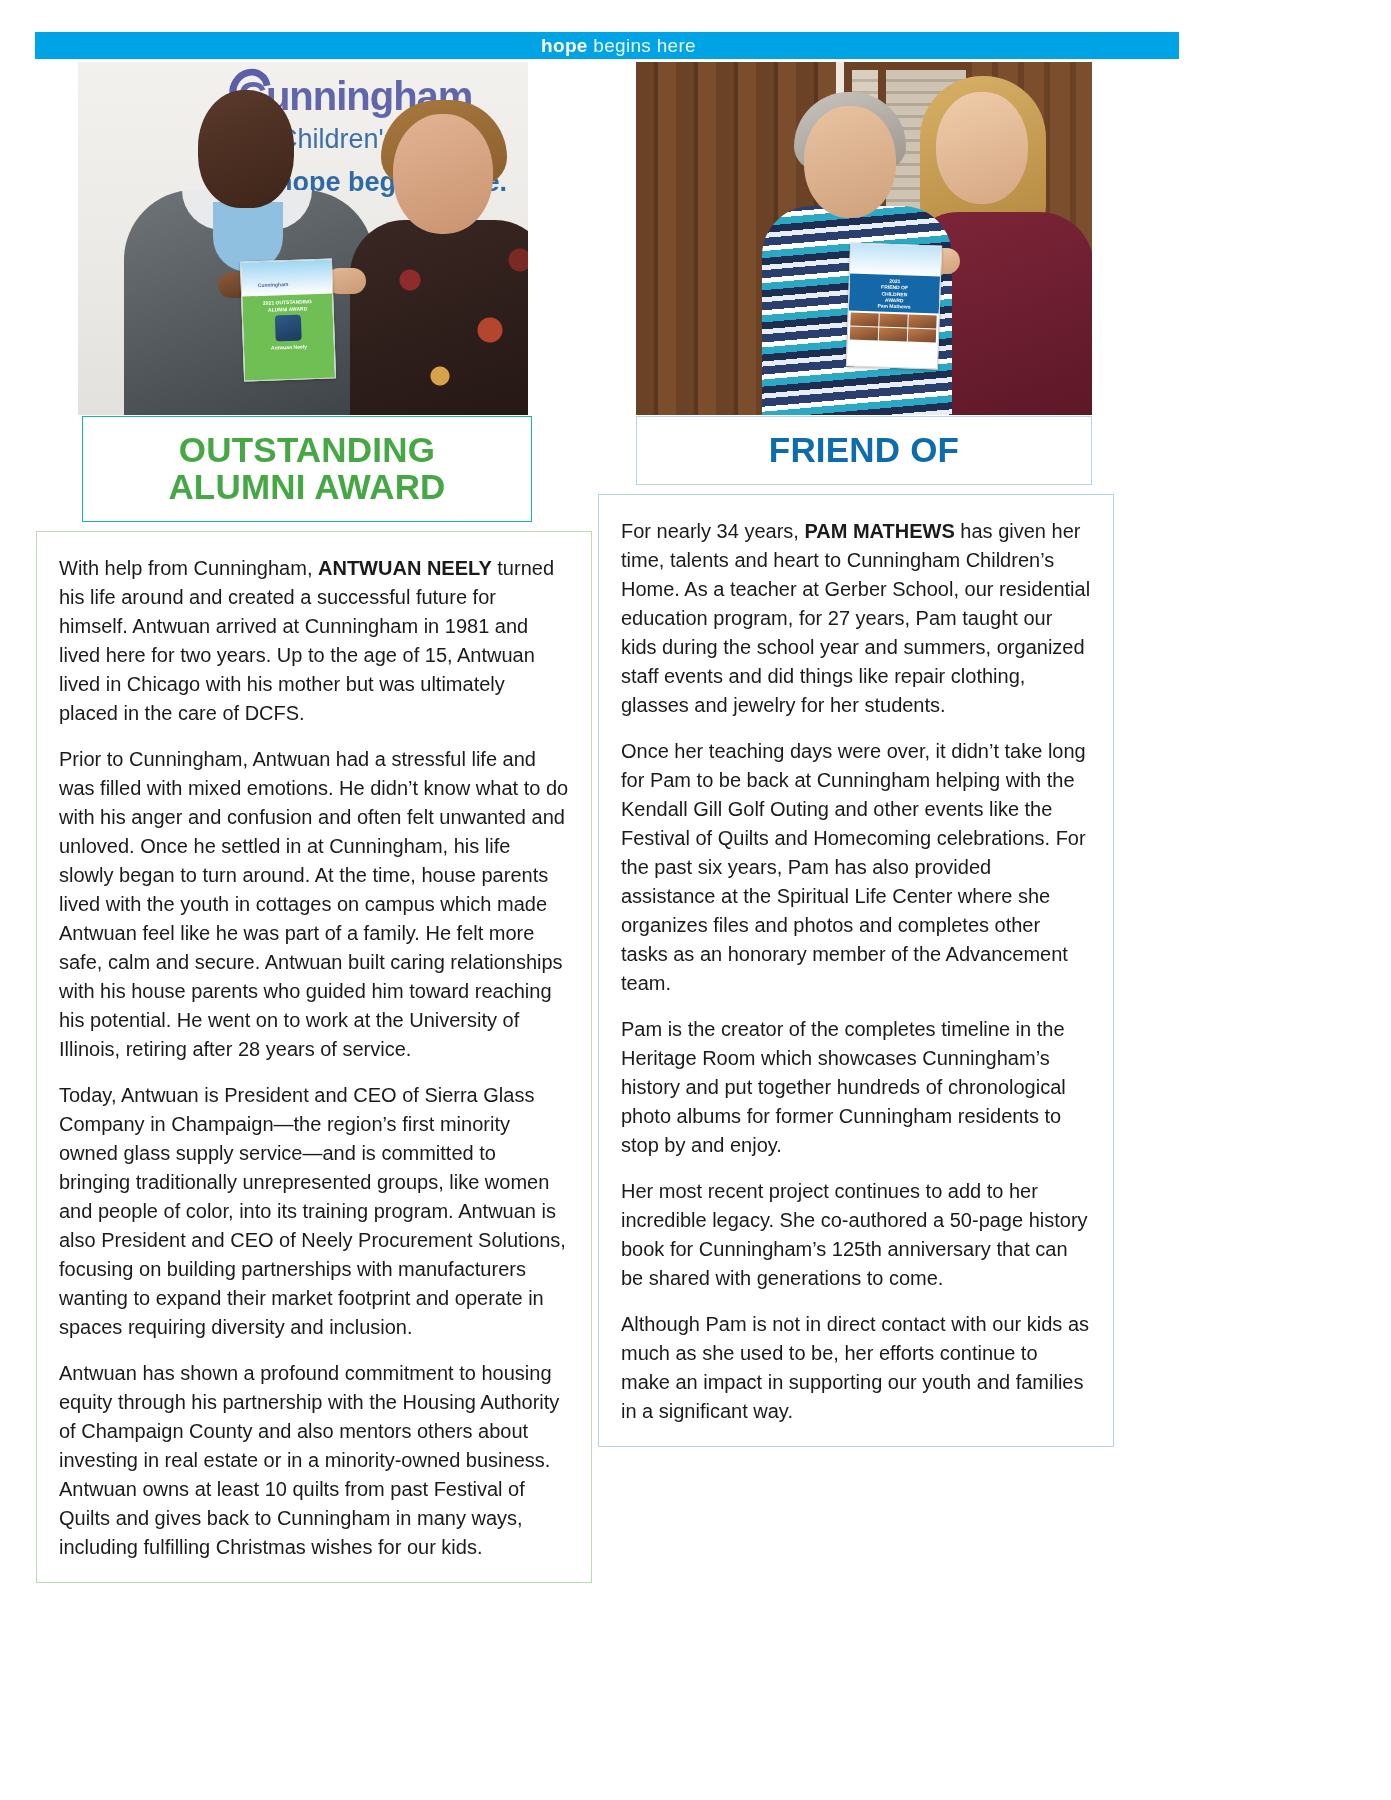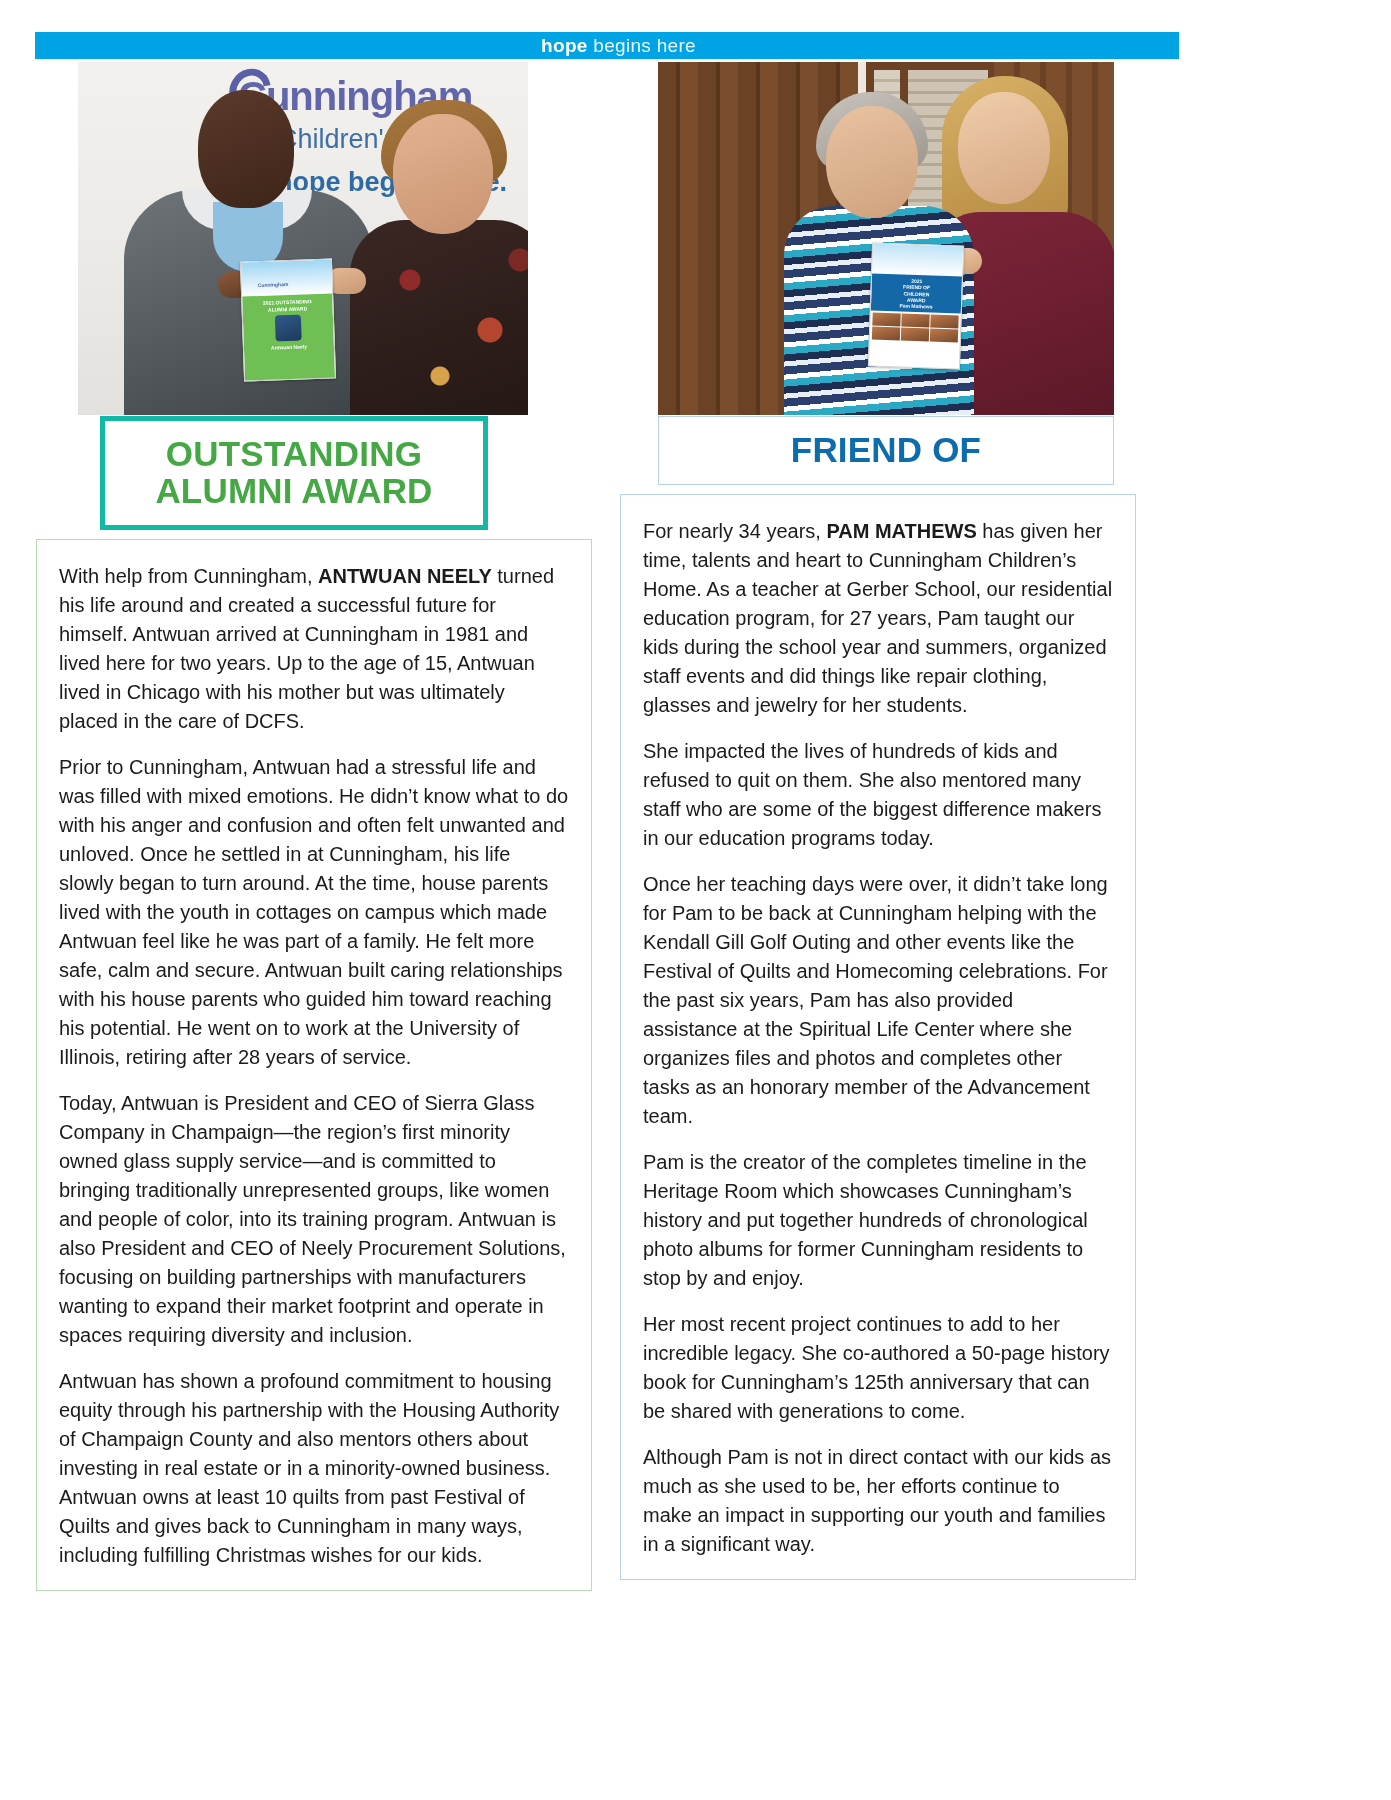--- a/index.html
+++ b/index.html
@@ -54,21 +54,21 @@
     left: 0;
     top: 62px;
     width: 1391px;
   }
 
   .col {
     position: absolute;
     top: 0;
   }
   .col-left  { left: 36px;  width: 556px; }
-  .col-right { left: 620px; width: 556px; }
+  .col-right { left: 598px; width: 556px; }
 
   
   .photo {
     position: relative;
     overflow: hidden;
     background: #cfd4d8;
   }
   .photo-left {
     margin-left: 42px;
     width: 450px;
@@ -334,21 +334,21 @@
     border-radius: 12px 0 0 0;
   }
 
   
   .title-box {
     margin-top: 1px;
     padding: 14px 10px 16px 10px;
     text-align: center;
     background: #ffffff;
   }
-  .title-box-left  { border: 5px solid #14b8a6; margin-left: 64px; width: 388px; }
+  .title-box-left  { border: 1px solid #14b8a6; margin-left: 46px; width: 450px; }
   .title-box-right { border: 1px solid #b7d3e8; margin-left: 38px; width: 456px; }
 
   .award-title {
     font-size: 35px;
     font-weight: bold;
     line-height: 1.06;
     letter-spacing: 0.2px;
   }
   .award-title.green { color: #46a845; }
   .award-title.blue  { color: #0d6cab; }
@@ -460,21 +460,20 @@
           </div>
         </div>
       </div>
 
       <div class="title-box title-box-right">
         <div class="award-title blue">FRIEND OF</div>
       </div>
 
       <div class="text-box text-box-right">
         <p><span>For nearly 34 years, </span><b>PAM MATHEWS</b><span> has given her time, talents and heart to Cunningham Children’s Home. As a teacher at Gerber School, our residential education program, for 27 years, Pam taught our kids during the school year and summers, organized staff events and did things like repair clothing, glasses and jewelry for her students.</span></p>
-        <p>She impacted the lives of hundreds of kids and refused to quit on them. She also mentored many staff who are some of the biggest difference makers in our education programs today.</p>
         <p>Once her teaching days were over, it didn’t take long for Pam to be back at Cunningham helping with the Kendall Gill Golf Outing and other events like the Festival of Quilts and Homecoming celebrations. For the past six years, Pam has also provided assistance at the Spiritual Life Center where she organizes files and photos and completes other tasks as an honorary member of the Advancement team.</p>
         <p>Pam is the creator of the completes timeline in the Heritage Room which showcases Cunningham’s history and put together hundreds of chronological photo albums for former Cunningham residents to stop by and enjoy.</p>
         <p>Her most recent project continues to add to her incredible legacy. She co-authored a 50-page history book for Cunningham’s 125th anniversary that can be shared with generations to come.</p>
         <p>Although Pam is not in direct contact with our kids as much as she used to be, her efforts continue to make an impact in supporting our youth and families in a significant way.</p>
       </div>
 
     </div>
 
   </div>
 </div>

